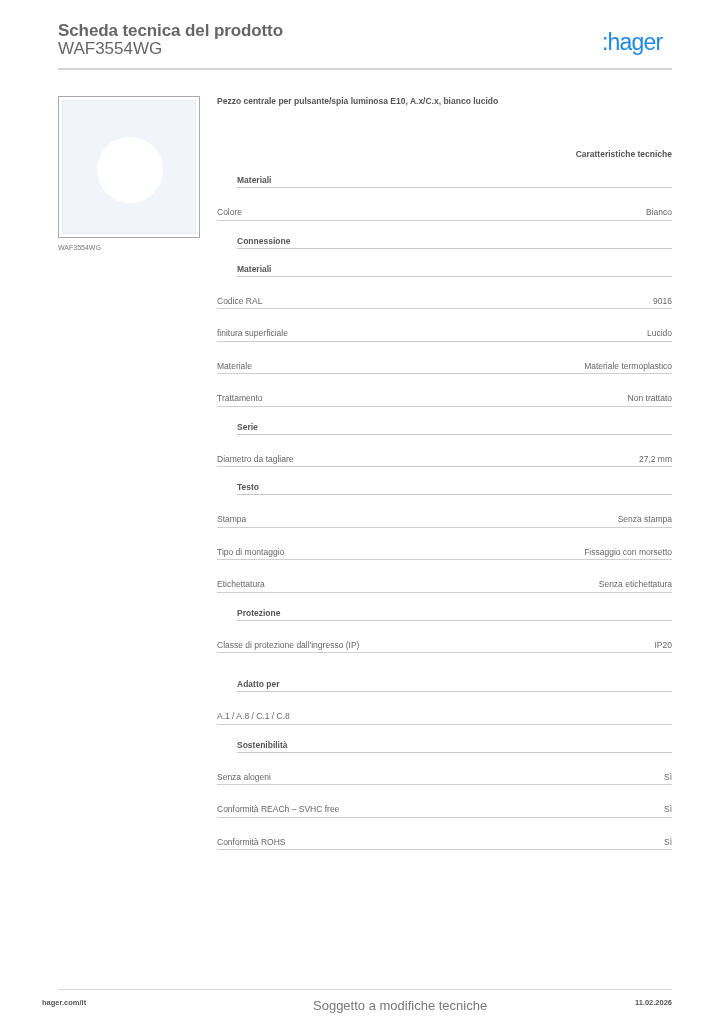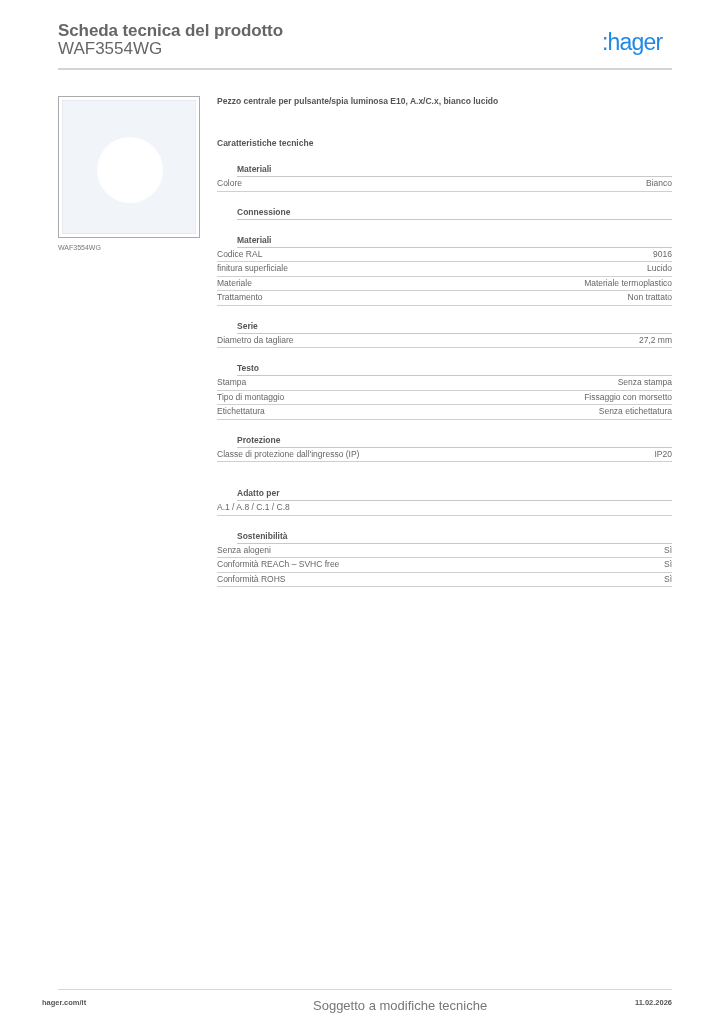--- a/index.html
+++ b/index.html
@@ -37,32 +37,33 @@
     .image-caption {
       position: absolute; left: 58px; top: 244px; font-size: 7px; color: #777;
     }
     .content {
       position: absolute; left: 217px; top: 95px; width: 455px;
     }
     .desc {
       font-size: 8.5px; font-weight: bold; color: #555; height: 12px; line-height: 12px;
     }
     .char-title {
-      font-size: 8.5px; font-weight: bold; color: #555; margin-top: 30px; height: 12px; line-height: 12px;
+      font-size: 8.5px; font-weight: bold; color: #555; margin-top: 41px; height: 12px; line-height: 12px; text-align: right;
     }
     .group { margin-top: 14px; }
     .group.first { margin-top: 14px; }
     .group-title {
       font-size: 8.5px; font-weight: bold; color: #555; height: 12px; line-height: 12px;
       border-bottom: 1px solid #c8c8c8; padding-bottom: 1px; margin-left: 20px;
     }
     .row {
       display: flex; justify-content: space-between;
       font-size: 8.5px; color: #666; height: 13.5px; line-height: 13.5px;
       border-bottom: 1px solid #cfcfcf;
+      margin-top: 18px;
     }
     .row .val { text-align: right; }
     .group.spaced { margin-top: 25px; }
     .footer-rule {
       position: absolute; left: 58px; top: 989px; width: 614px; height: 1px; background: #d6d6d6;
     }
     .footer-left {
       position: absolute; left: 42px; top: 998px; font-size: 7.5px; font-weight: bold; color: #555; text-align: right;
     }
     .footer-center {

